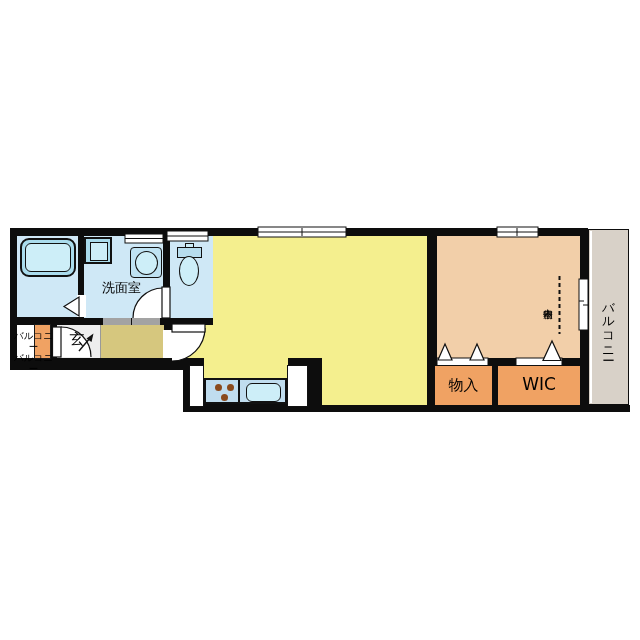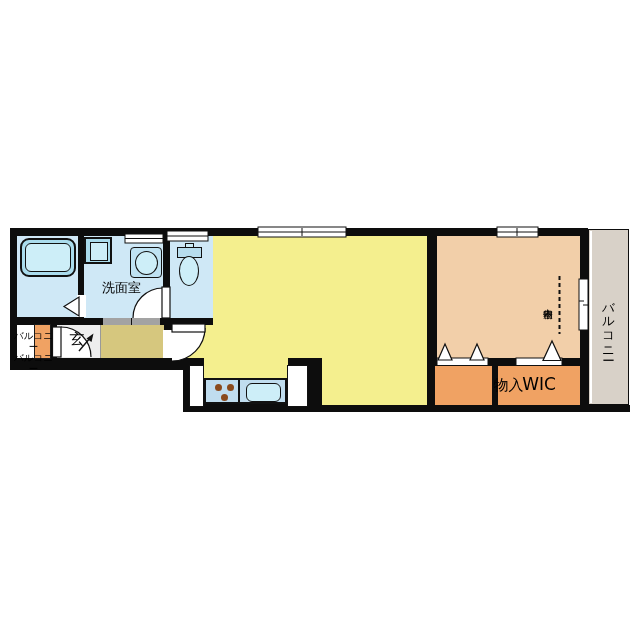--- a/index.html
+++ b/index.html
@@ -148,17 +148,17 @@
     <div>バルコニー</div>
     <div>バルコニー</div>
   </div>
 
 
 
   <div class="txt vtext" style="left:542px;top:271px;height:62px;font-size:9.5px;letter-spacing:0.5px;">室内物干</div>
 
   <div class="txt vtext" style="left:601px;top:274px;height:100px;font-size:12.5px;">バルコニー</div>
 
-  <div class="txt" style="left:435px;top:377px;width:57px;font-size:15px;padding-left:45px;">物入</div>
+  <div class="txt" style="left:435px;top:377px;width:57px;font-size:15px;">物入</div>
 
   <div class="txt" style="left:498px;top:375px;width:82px;font-size:17px;">WIC</div>
 
 </div>
 
 </body></html>

